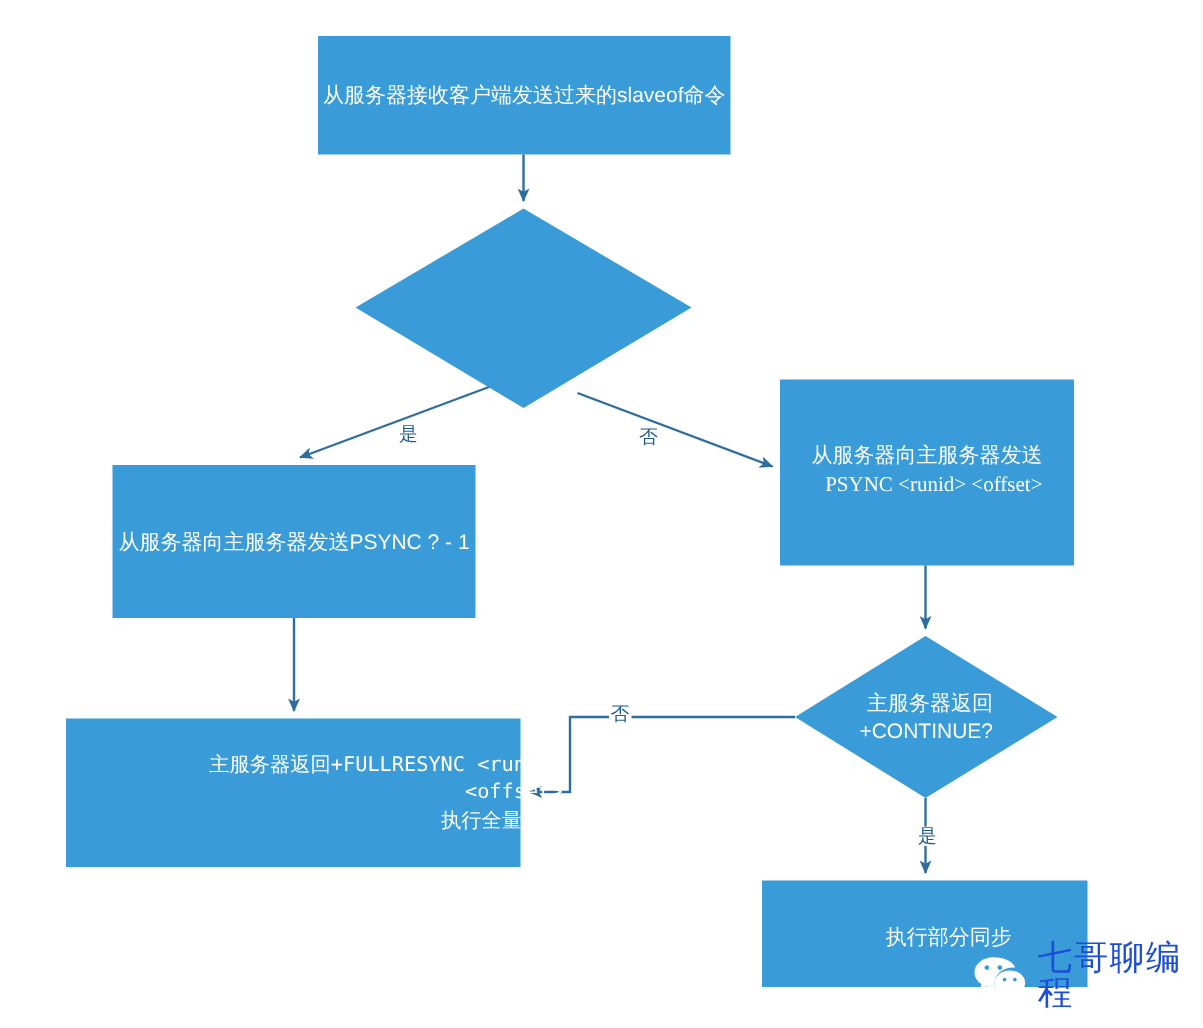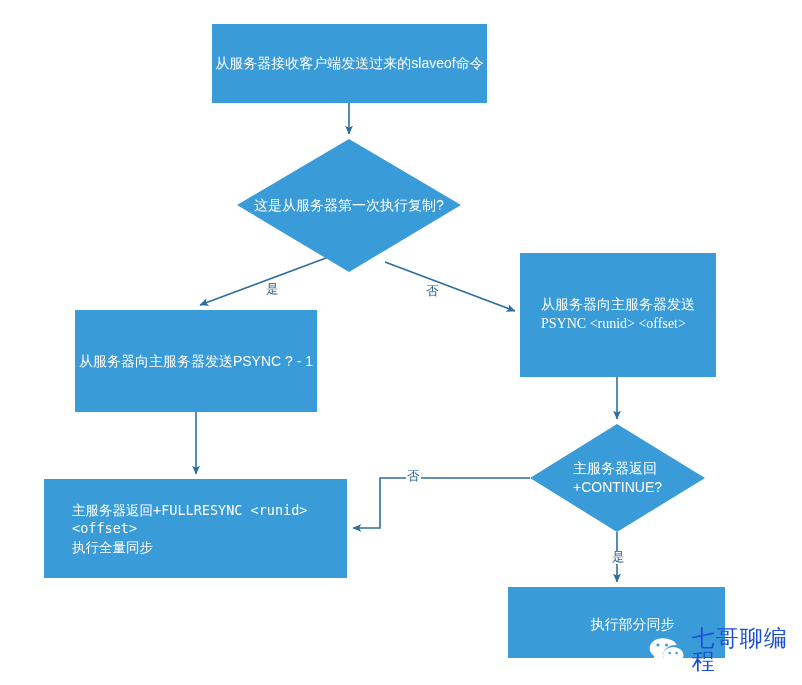--- a/index.html
+++ b/index.html
@@ -27,21 +27,21 @@
     top: 0;
     width: 802px;
     height: 685px;
     display: block;
   }
   .node-label {
     position: absolute;
     display: flex;
     align-items: center;
     justify-content: center;
-    text-align: left;
+    text-align: right;
     color: #ffffff;
     font-size: 14px;
     line-height: 1.35;
     pointer-events: none;
     white-space: pre-line;
   }
   .node-label.mono {
     font-family: "DejaVu Sans Mono", "Liberation Mono", monospace;
     font-size: 13.5px;
     letter-spacing: 0px;
@@ -110,21 +110,20 @@
 
     <path d="M617,377 L617,419" stroke="#2e6e9e" stroke-width="1.6" fill="none" marker-end="url(#arrowhead)"></path>
 
     <path d="M530,478 L380,478 L380,528 L353,528" stroke="#2e6e9e" stroke-width="1.6" fill="none" marker-end="url(#arrowhead)"></path>
 
     <path d="M617,532 L617,582" stroke="#2e6e9e" stroke-width="1.6" fill="none" marker-end="url(#arrowhead)"></path>
   </svg>
 
   <div class="node-label" style="left:212px; top:24px; width:275px; height:79px;">从服务器接收客户端发送过来的slaveof命令</div>
 
-  <div class="node-label" style="left:237px; top:172px; width:224px; height:66px;">这是从服务器第一次执行复制?</div>
 
   <div class="node-label" style="left:75px; top:310px; width:242px; height:102px;">从服务器向主服务器发送PSYNC ? - 1</div>
 
   <div class="node-label" style="left:520px; top:253px; width:196px; height:124px;font-family:Liberation Serif, serif;">从服务器向主服务器发送
 PSYNC &lt;runid&gt; &lt;offset&gt;</div>
 
   <div class="node-label" style="left:530px; top:445px; width:175px; height:66px;">主服务器返回
 +CONTINUE?</div>
 
   <div class="node-label mono" style="left:44px; top:479px; width:303px; height:99px;padding-left:28px;">主服务器返回+FULLRESYNC &lt;runid&gt; &lt;offset&gt;

